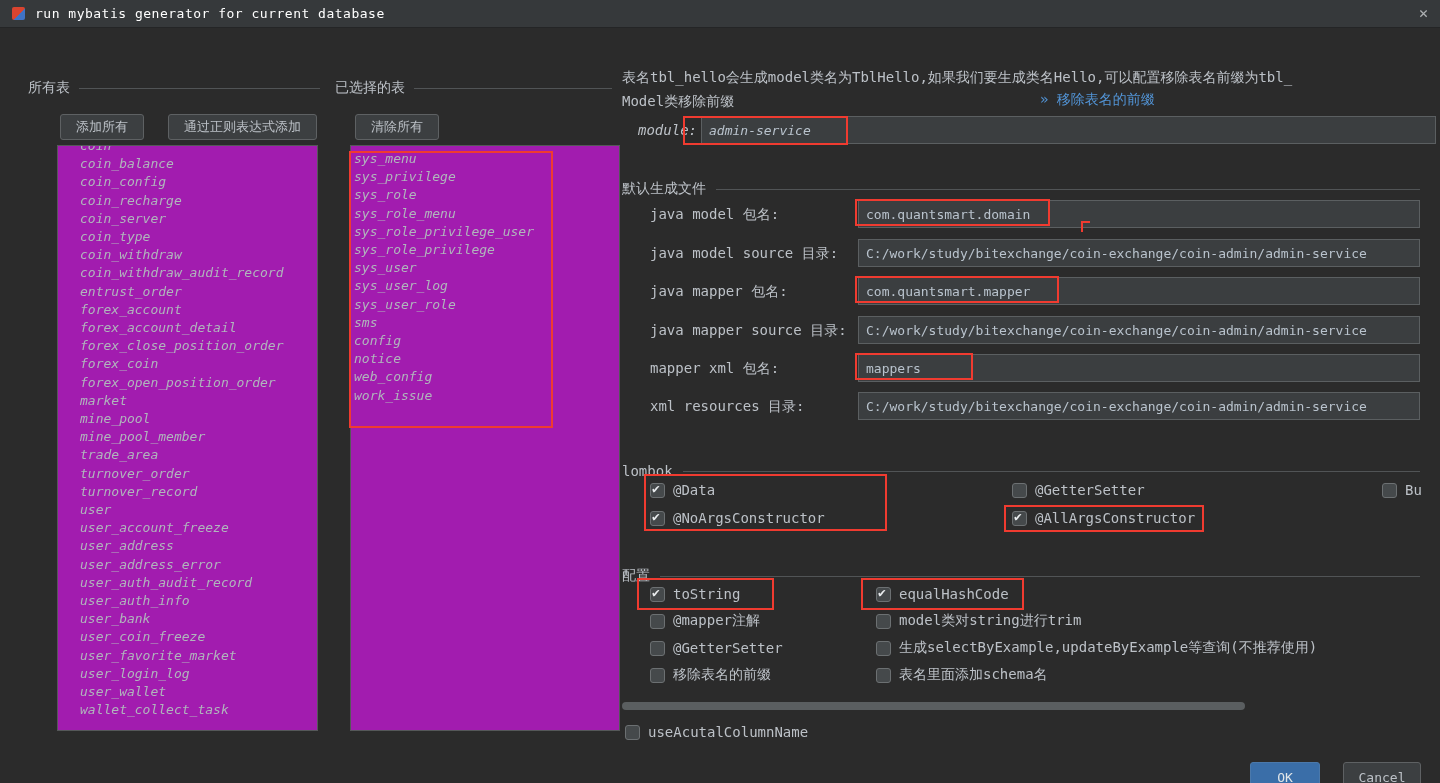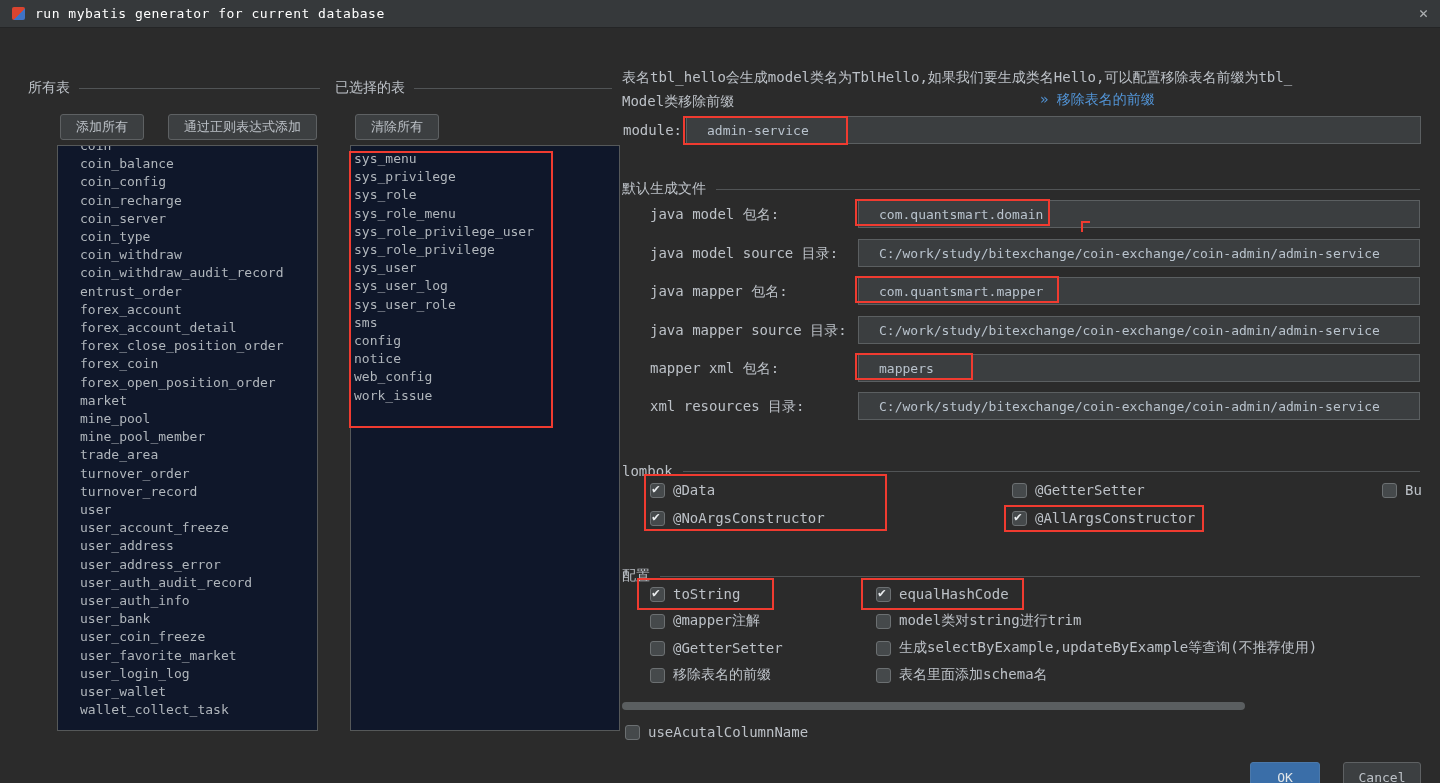--- a/index.html
+++ b/index.html
@@ -14,33 +14,33 @@
   .title { font-size:13px; color:#ffffff; letter-spacing:.5px; white-space:nowrap; }
   .close { margin-left:auto; color:#aeb1b3; font-size:15px; cursor:pointer; line-height:1; }
 
   .group-header { position:absolute; display:flex; align-items:center; gap:9px; height:16px; }
   .group-label { font-size:14px; color:#bcc1c7; white-space:nowrap; }
   .group-line { flex:1; height:1px; background:#515456; }
 
   .btn { position:absolute; height:26px; background:#3c3f41; border:1px solid #5e6163; border-radius:3px;
          color:#bcc1c7; font:13px "DejaVu Sans Mono",monospace; padding:0 15px; white-space:nowrap; cursor:pointer; }
 
-  .listbox { position:absolute; background:#0f172a; border:1px solid #555859; overflow:hidden; }
+  .listbox { position:absolute; background:#a21caf; border:1px solid #555859; overflow:hidden;font-style:italic; }
   .left-list .list-inner { padding-left:22px; margin-top:-9px; }
   .mid-list  .list-inner { padding-left:3px; padding-top:4px; }
   .list-item { font-size:13px; line-height:18.2px; white-space:nowrap; color:#b0b6bc; }
 
   .rightpanel { position:absolute; left:622px; top:62px; width:818px; height:721px; }
   .hint { position:absolute; left:0; font-size:14px; line-height:20px; color:#bcc1c7; white-space:nowrap; }
   .link { position:absolute; font-size:14px; color:var(--link,#5294d6); cursor:pointer; white-space:nowrap; }
 
-  .module-row { position:absolute; left:1px; width:798px; height:34px; }
+  .module-row { position:absolute; left:16px; width:798px; height:34px;font-style:italic; }
   .module-label { position:absolute; left:0; top:6px; font-size:14px; color:#bcc1c7; white-space:nowrap; }
   .field-input { position:absolute; background:#3b3e40; border:1px solid #5b5f61; height:28px;
-                 display:flex; align-items:center; padding:0 20px; overflow:hidden; }
+                 display:flex; align-items:center; padding:0 7px; overflow:hidden; }
   .module-input { left:63px; top:0; width:735px; }
   .field-value { font-size:13px; white-space:nowrap; color:#b9c3cd; }
 
   .sep { position:absolute; left:0; width:798px; display:flex; align-items:center; gap:10px; height:16px;margin-top:17px; }
   .sep-label { font-size:14px; color:#bcc1c7; white-space:nowrap; }
   .sep-line { flex:1; height:1px; background:#515456; }
 
   .field-row { position:absolute; left:0; width:798px; height:28px; }
   .field-label { position:absolute; left:28px; top:6px; font-size:14px; color:#bcc1c7; white-space:nowrap; }
   .field-row .field-input { left:236px; top:0; width:562px; }

